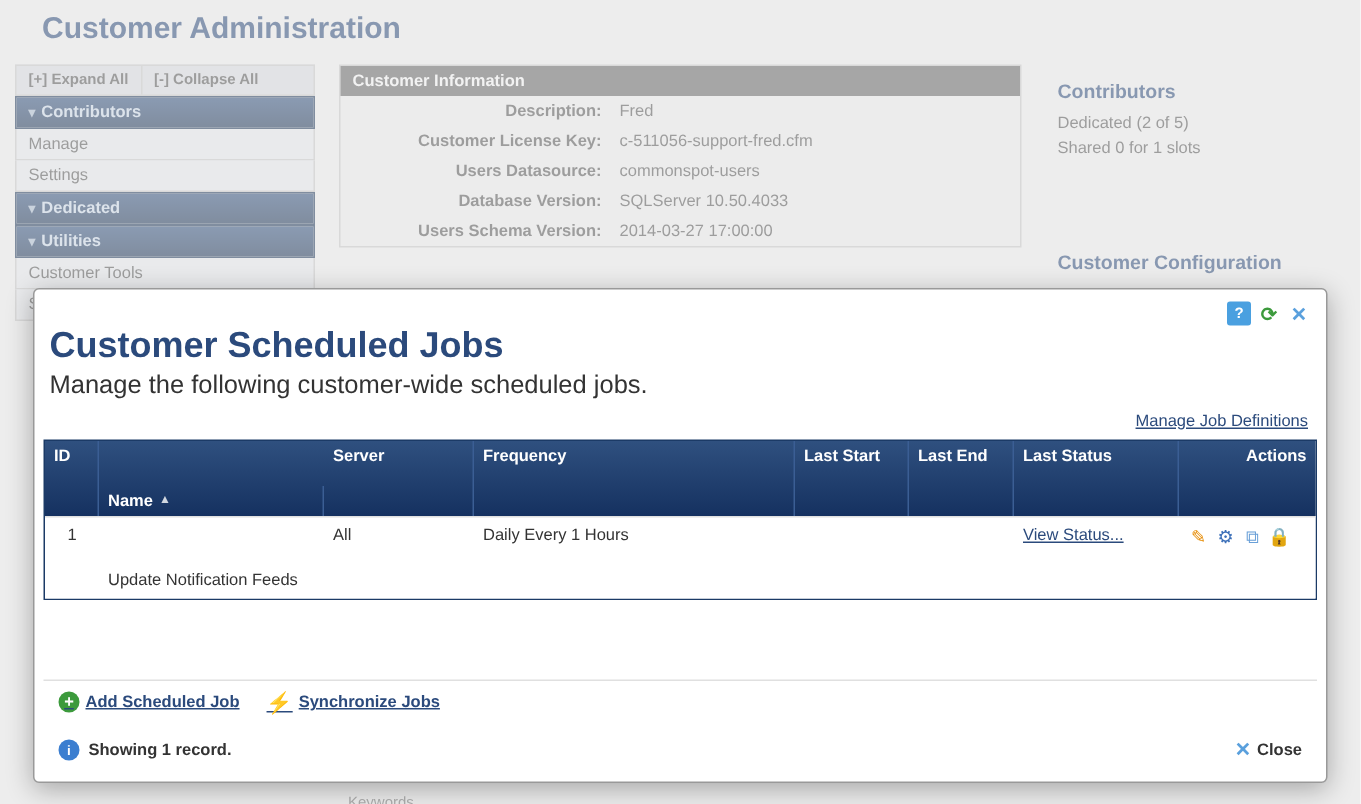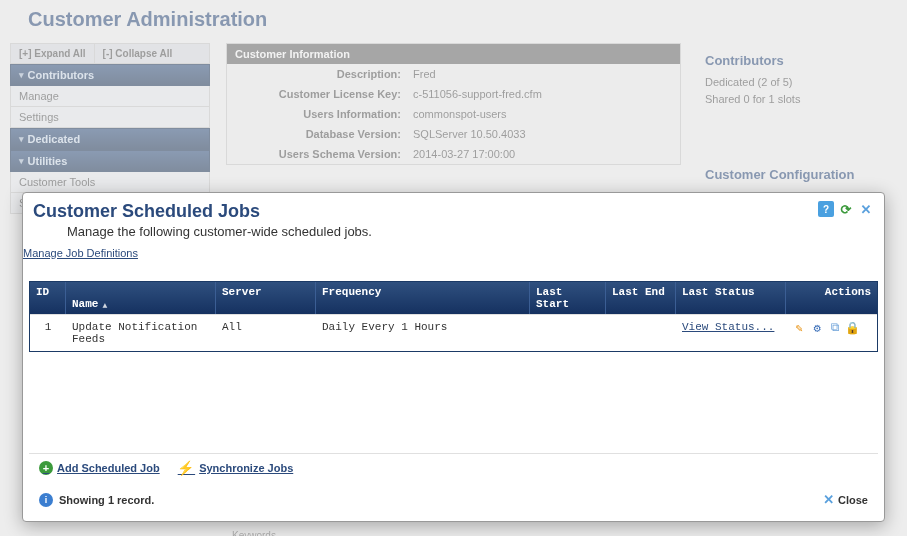--- a/index.html
+++ b/index.html
@@ -113,51 +113,50 @@
   z-index: 10;
   display: flex;
   flex-direction: column;
 }
 .modal-head {
   display: flex;
   justify-content: space-between;
   align-items: flex-start;
   padding: 8px 10px 2px 10px;
 }
-.modal-title { font-size: 18px; font-weight: bold; color: #2b4a7c; }
-.modal-sub { font-size: 13px; color: #333; padding: 0 10px 6px 10px; margin-left: 34px; }
+.modal-title { font-size: 24px; font-weight: bold; color: #2b4a7c; margin-top: 16px; }
+.modal-sub { font-size: 17px; color: #333; padding: 0 10px 6px 10px; }
 .modal-icons { display: flex; gap: 4px; align-items: center; }
 .icon-btn {
   width: 16px; height: 16px;
   display: inline-flex; align-items: center; justify-content: center;
   cursor: pointer; border-radius: 2px;
 }
 .icon-help { background: #4aa0e0; color: #fff; font-size: 10px; font-weight: bold; }
 .icon-refresh { color: #3c9a3c; font-size: 13px; font-weight: bold; }
 .icon-close-hdr { color: #5aa0dd; font-size: 13px; font-weight: bold; }
 
-.link-row { text-align: left; padding: 2px 12px 22px 0; }
+.link-row { text-align: right; padding: 2px 12px 6px 0; }
 .link-row a { color: #2b4a7c; text-decoration: underline; font-size: 11px; cursor: pointer; }
 
 .grid {
   margin: 0 6px;
   border: 1px solid #1b3a66;
-  font-family: Liberation Mono, monospace;
 }
 .grid-header {
   display: flex;
   background: linear-gradient(#2f507f, #153160);
   color: #fff;
   font-weight: bold;
   font-size: 11px;
 }
 .grid-header > div { padding: 4px 6px; border-right: 1px solid #3b5e94; }
 .grid-header > div:last-child { border-right: none; text-align: right; }
 .col-id { width: 36px; }
-.col-name { width: 150px; display:flex; align-items:flex-end; gap:4px;}
+.col-name { width: 150px; display:flex; align-items:flex-start; gap:4px;margin-top:30px;}
 .col-server { width: 100px; }
 .col-freq { width: 214px; }
 .col-lstart { width: 76px; }
 .col-lend { width: 70px; }
 .col-lstatus { width: 110px; }
 .col-actions { flex: 1; }
 .sort-ind { font-size: 8px; opacity: .8; }
 
 .grid-row {
   display: flex;
@@ -247,21 +246,21 @@
           <tbody>
               <tr>
             <td>Description:</td>
             <td>Fred</td>
           </tr>
           <tr>
             <td>Customer License Key:</td>
             <td>c-511056-support-fred.cfm</td>
           </tr>
           <tr>
-            <td>Users Information:</td>
+            <td>Users Datasource:</td>
             <td>commonspot-users</td>
           </tr>
           <tr>
             <td>Database Version:</td>
             <td>SQLServer 10.50.4033</td>
           </tr>
           <tr>
             <td>Users Schema Version:</td>
             <td>2014-03-27 17:00:00</td>
           </tr>

